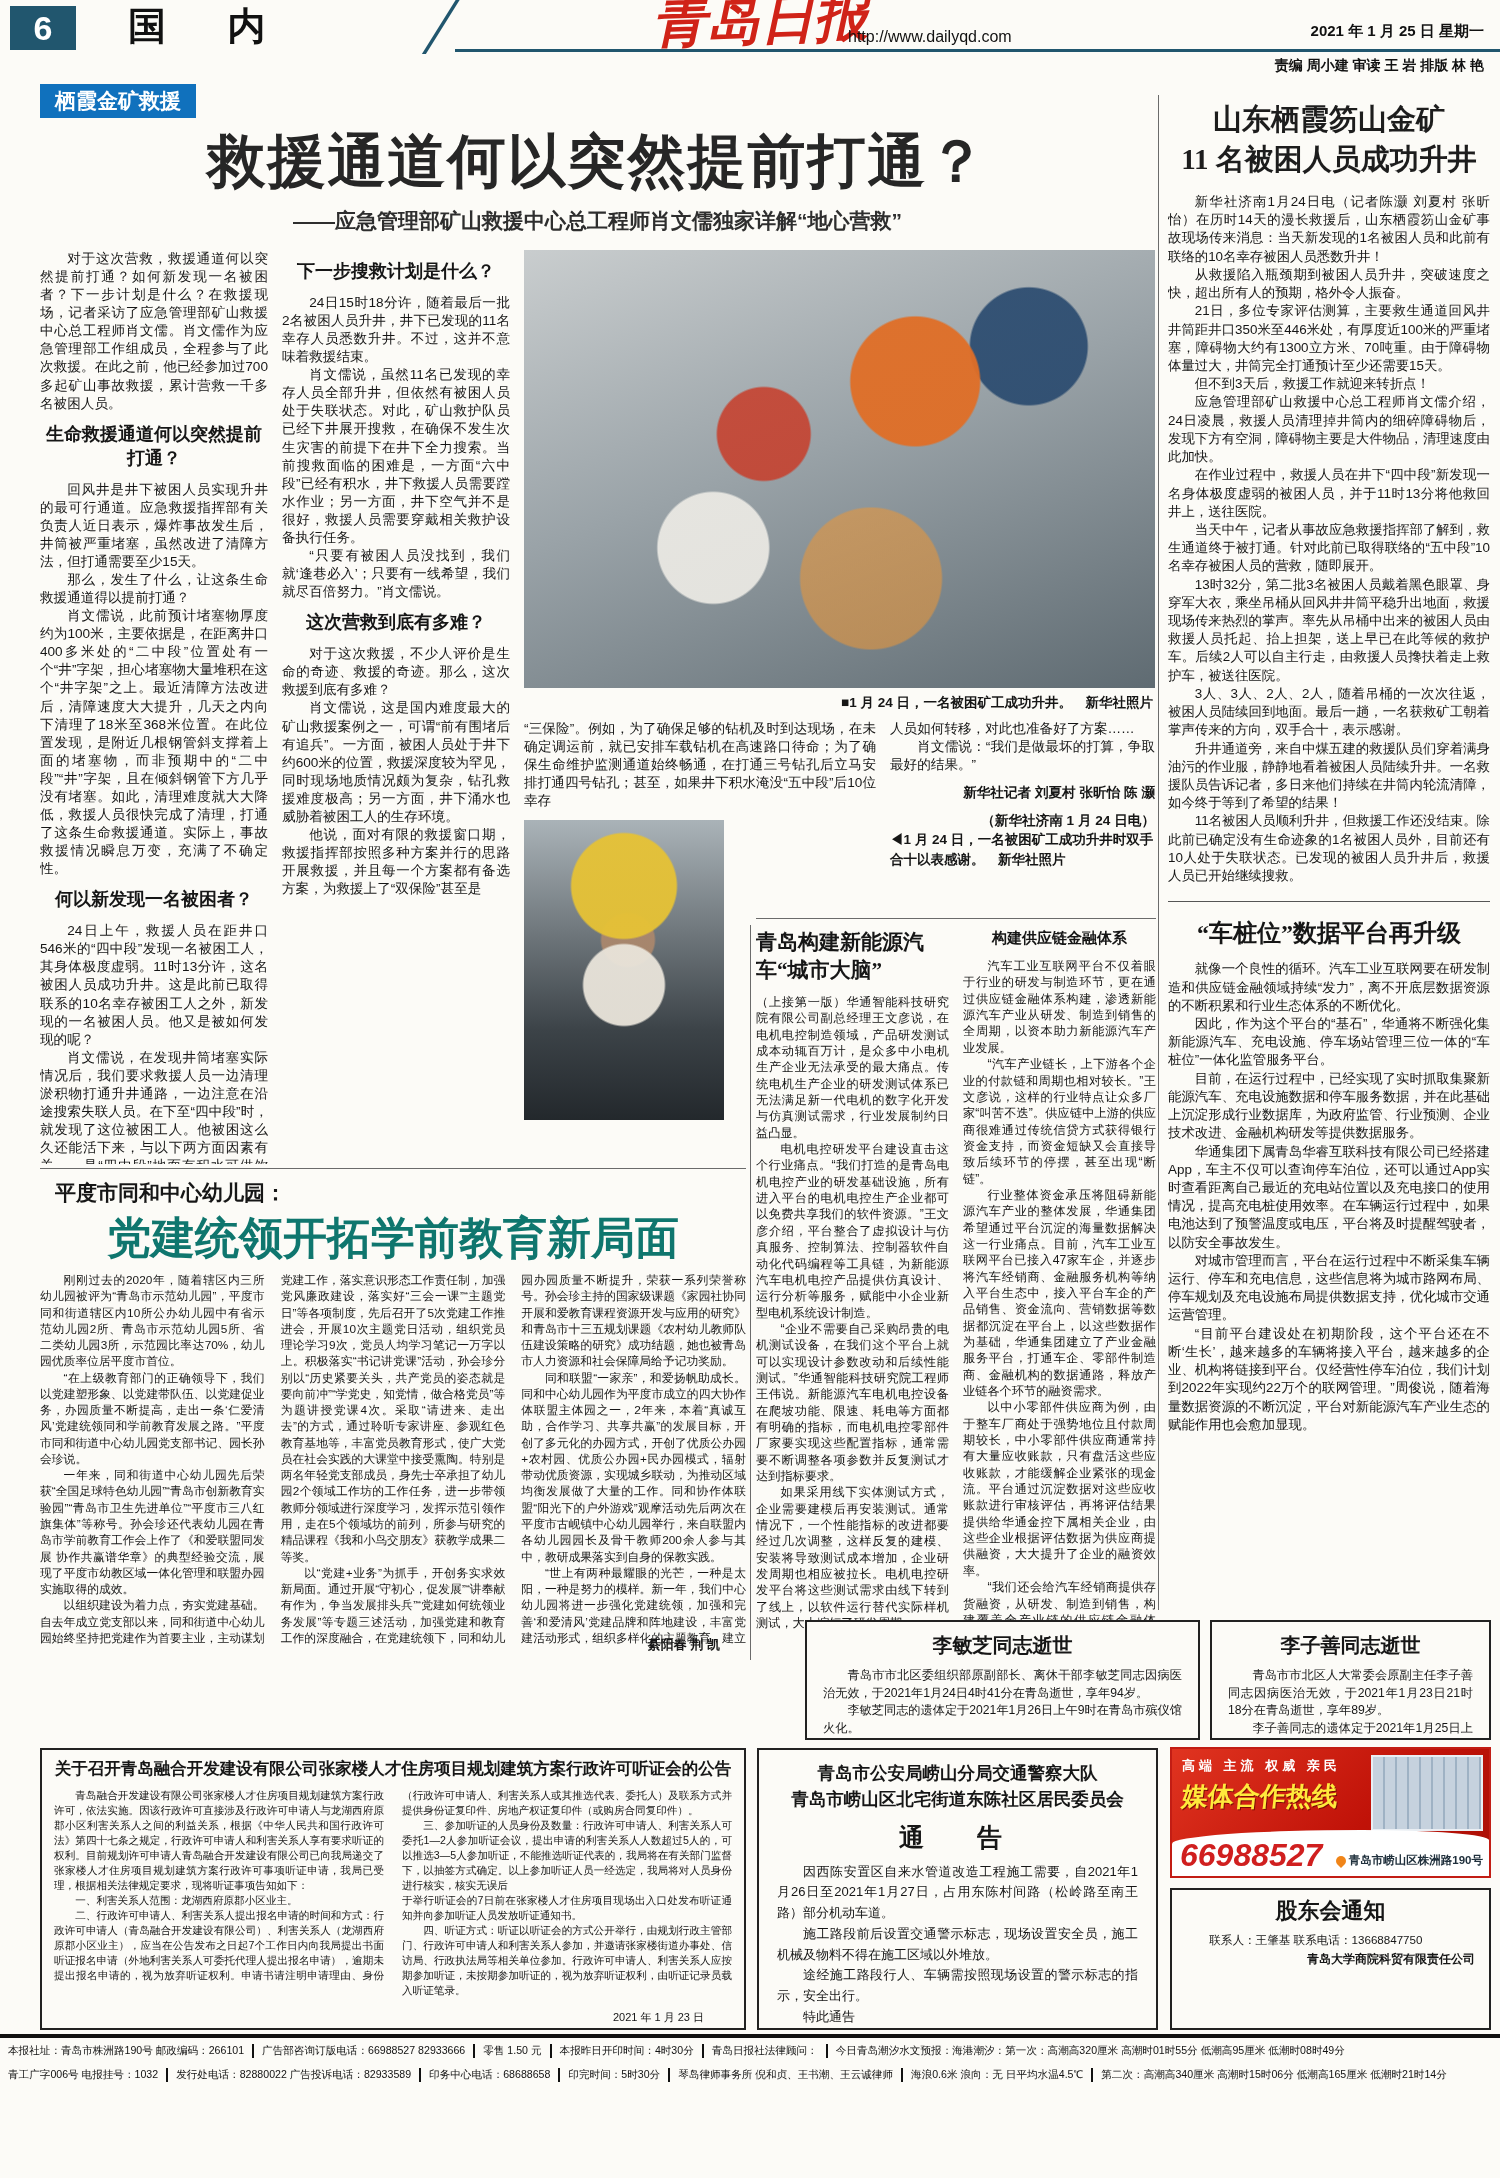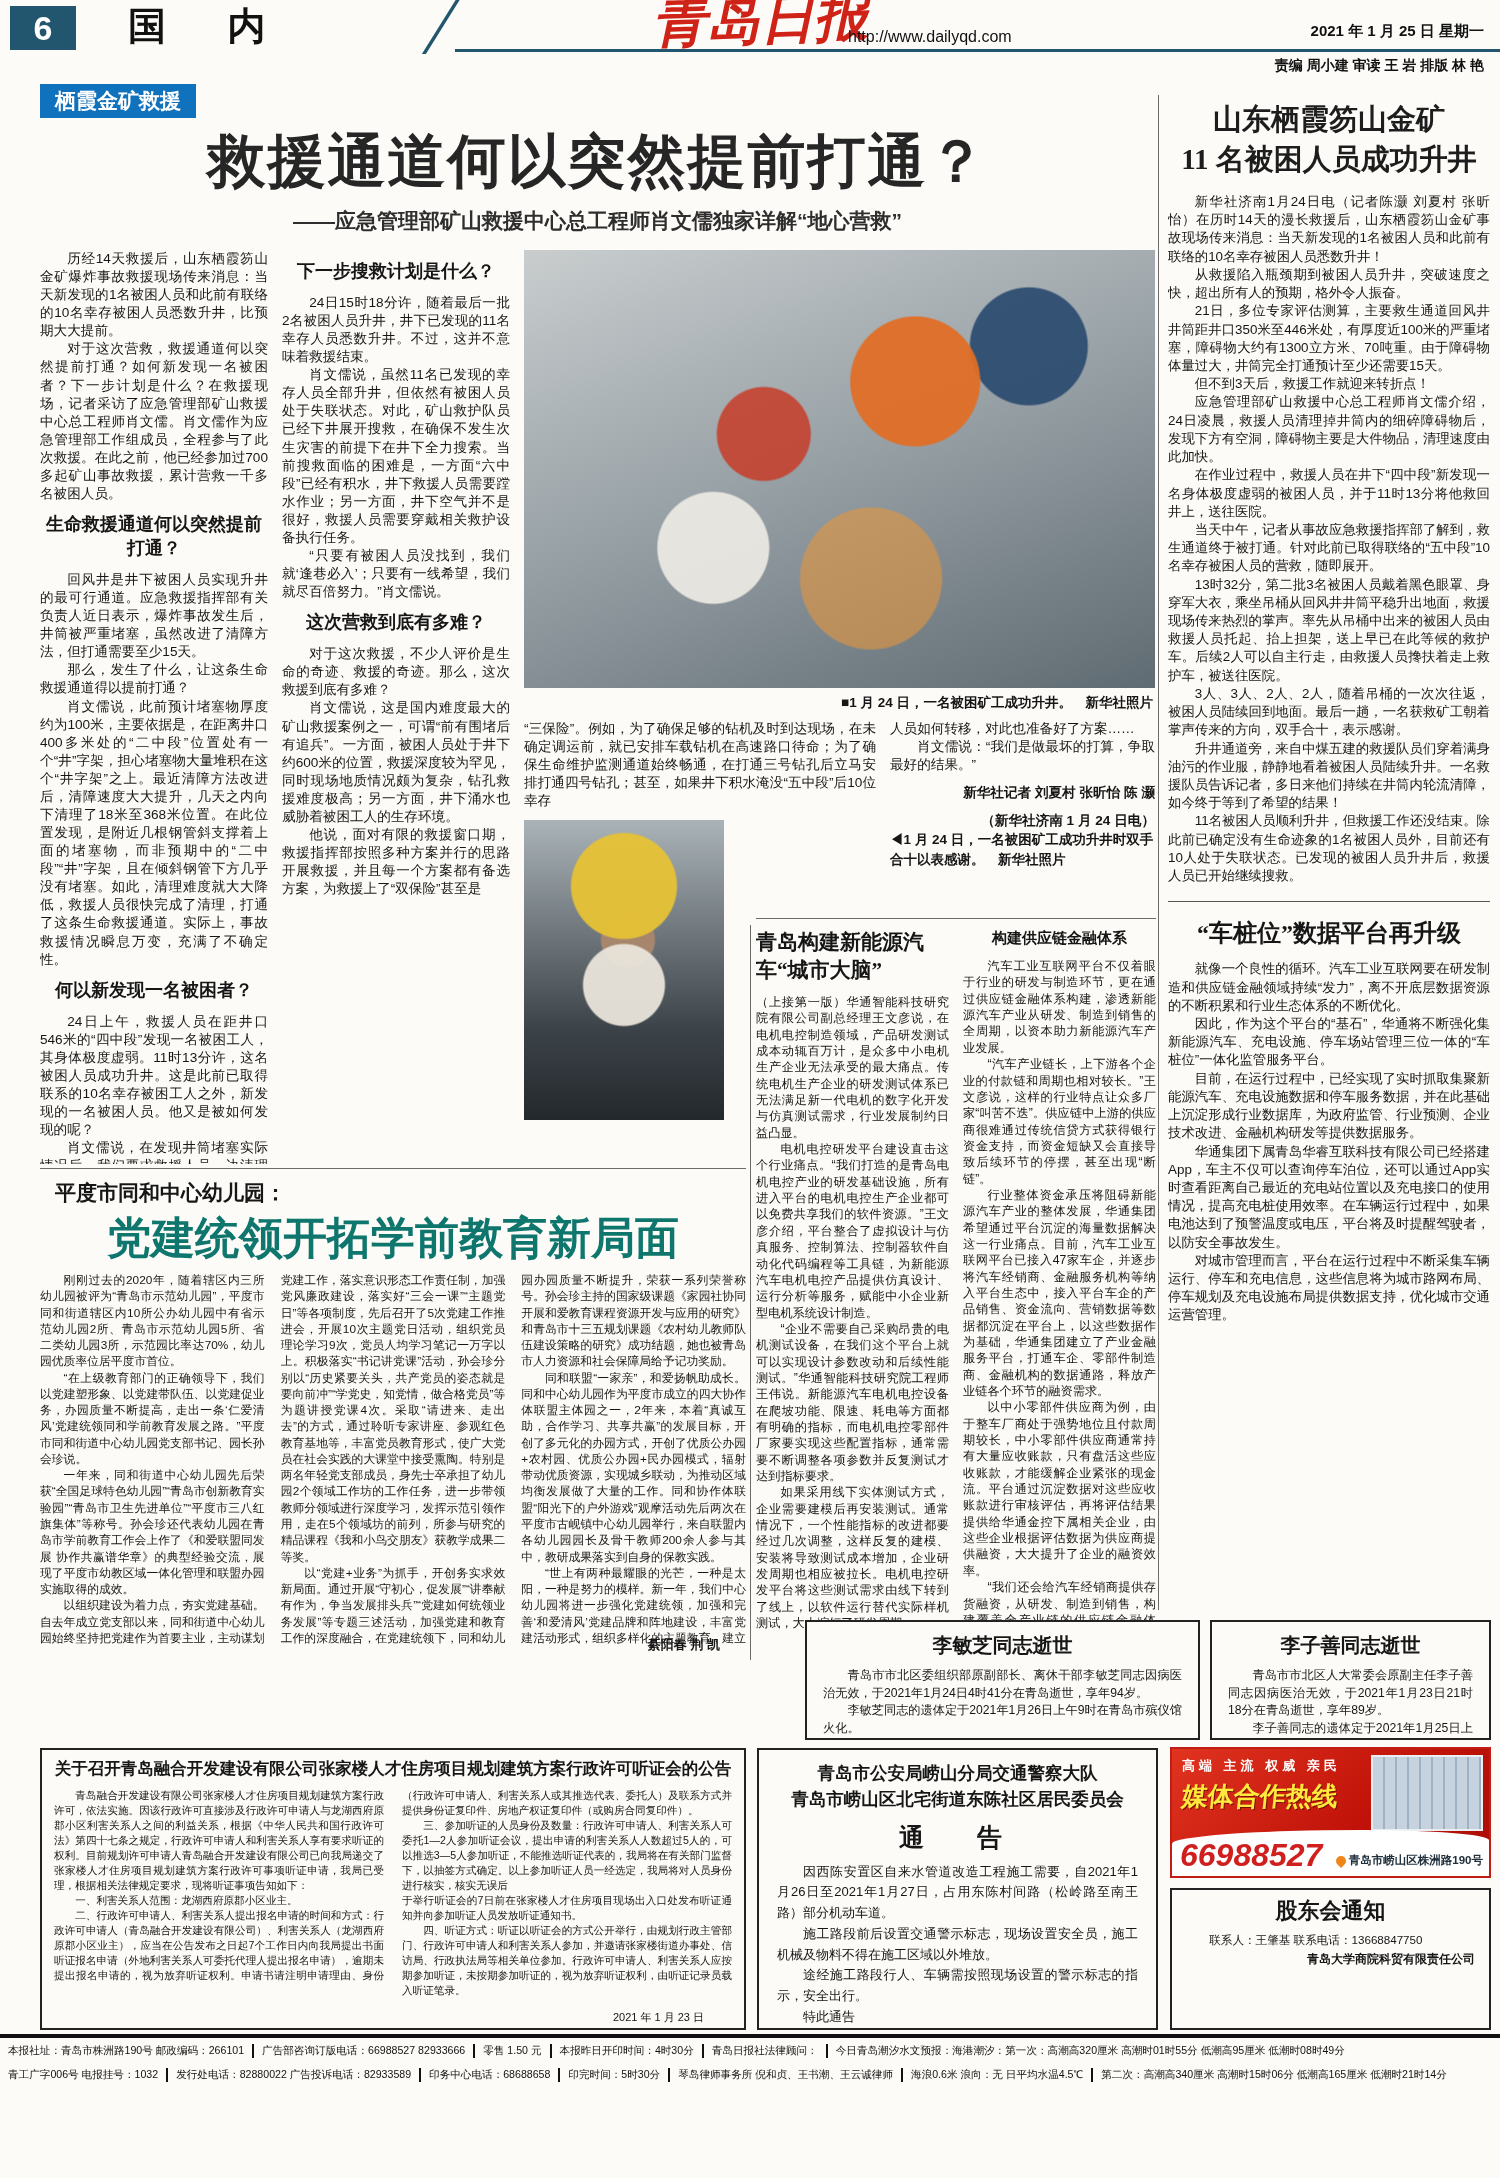--- a/index.html
+++ b/index.html
@@ -138,21 +138,20 @@
   <div class="hdr-url">http://www.dailyqd.com</div>
   <div class="hdr-date">2021 年 1 月 25 日  星期一</div>
   <div class="hdr-staff">责编 周小建  审读 王 岩  排版 林 艳</div>
 
   <div class="tag">栖霞金矿救援</div>
   <div class="lead-headline">救援通道何以突然提前打通？</div>
   <div class="lead-subhead">——应急管理部矿山救援中心总工程师肖文儒独家详解“地心营救”</div>
 
   <div class="lead-body">
     <div class="lead-col lead-c1">
-      <p class="bp">历经14天救援后，山东栖霞笏山金矿爆炸事故救援现场传来消息：当天新发现的1名被困人员和此前有联络的10名幸存被困人员悉数升井，比预期大大提前。</p>
       <p class="bp">对于这次营救，救援通道何以突然提前打通？如何新发现一名被困者？下一步计划是什么？在救援现场，记者采访了应急管理部矿山救援中心总工程师肖文儒。肖文儒作为应急管理部工作组成员，全程参与了此次救援。在此之前，他已经参加过700多起矿山事故救援，累计营救一千多名被困人员。</p>
       <div class="insub">生命救援通道何以突然提前打通？</div>
       <p class="bp">回风井是井下被困人员实现升井的最可行通道。应急救援指挥部有关负责人近日表示，爆炸事故发生后，井筒被严重堵塞，虽然改进了清障方法，但打通需要至少15天。</p>
       <p class="bp">那么，发生了什么，让这条生命救援通道得以提前打通？</p>
       <p class="bp">肖文儒说，此前预计堵塞物厚度约为100米，主要依据是，在距离井口400多米处的“二中段”位置处有一个“井”字架，担心堵塞物大量堆积在这个“井字架”之上。最近清障方法改进后，清障速度大大提升，几天之内向下清理了18米至368米位置。在此位置发现，是附近几根钢管斜支撑着上面的堵塞物，而非预期中的“二中段”“井”字架，且在倾斜钢管下方几乎没有堵塞。如此，清理难度就大大降低，救援人员很快完成了清理，打通了这条生命救援通道。实际上，事故救援情况瞬息万变，充满了不确定性。</p>
       <div class="insub">何以新发现一名被困者？</div>
       <p class="bp">24日上午，救援人员在距井口546米的“四中段”发现一名被困工人，其身体极度虚弱。11时13分许，这名被困人员成功升井。这是此前已取得联系的10名幸存被困工人之外，新发现的一名被困人员。他又是被如何发现的呢？</p>
       <p class="bp">肖文儒说，在发现井筒堵塞实际情况后，我们要求救援人员一边清理淤积物打通升井通路，一边注意在沿途搜索失联人员。在下至“四中段”时，就发现了这位被困工人。他被困这么久还能活下来，与以下两方面因素有关，一是“四中段”地面有积水可供饮用，二是虽然救援人员此前没有联络上他，但贯通的多个钻孔有助于为井下带来新鲜空气。</p>
     </div>
     <div class="lead-col lead-c2">
@@ -205,20 +204,21 @@
     <p class="bp">3人、3人、2人、2人，随着吊桶的一次次往返，被困人员陆续回到地面。最后一趟，一名获救矿工朝着掌声传来的方向，双手合十，表示感谢。</p>
     <p class="bp">升井通道旁，来自中煤五建的救援队员们穿着满身油污的作业服，静静地看着被困人员陆续升井。一名救援队员告诉记者，多日来他们持续在井筒内轮流清障，如今终于等到了希望的结果！</p>
     <p class="bp">11名被困人员顺利升井，但救援工作还没结束。除此前已确定没有生命迹象的1名被困人员外，目前还有10人处于失联状态。已发现的被困人员升井后，救援人员已开始继续搜救。</p>
     <hr class="mid-hr">
     <div class="pile-title">“车桩位”数据平台再升级</div>
     <p class="bp">就像一个良性的循环。汽车工业互联网要在研发制造和供应链金融领域持续“发力”，离不开底层数据资源的不断积累和行业生态体系的不断优化。</p>
     <p class="bp">因此，作为这个平台的“基石”，华通将不断强化集新能源汽车、充电设施、停车场站管理三位一体的“车桩位”一体化监管服务平台。</p>
     <p class="bp">目前，在运行过程中，已经实现了实时抓取集聚新能源汽车、充电设施数据和停车服务数据，并在此基础上沉淀形成行业数据库，为政府监管、行业预测、企业技术改进、金融机构研发等提供数据服务。</p>
     <p class="bp">华通集团下属青岛华睿互联科技有限公司已经搭建App，车主不仅可以查询停车泊位，还可以通过App实时查看距离自己最近的充电站位置以及充电接口的使用情况，提高充电桩使用效率。在车辆运行过程中，如果电池达到了预警温度或电压，平台将及时提醒驾驶者，以防安全事故发生。</p>
     <p class="bp">对城市管理而言，平台在运行过程中不断采集车辆运行、停车和充电信息，这些信息将为城市路网布局、停车规划及充电设施布局提供数据支持，优化城市交通运营管理。</p>
+    <p class="bp">“目前平台建设处在初期阶段，这个平台还在不断‘生长’，越来越多的车辆将接入平台，越来越多的企业、机构将链接到平台。仅经营性停车泊位，我们计划到2022年实现约22万个的联网管理。”周俊说，随着海量数据资源的不断沉淀，平台对新能源汽车产业生态的赋能作用也会愈加显现。</p>
   </div>
 
   <div class="kg-kicker">平度市同和中心幼儿园：</div>
   <div class="kg-headline">党建统领开拓学前教育新局面</div>
   <div class="kg-body">
     <p class="bp">刚刚过去的2020年，随着辖区内三所幼儿园被评为“青岛市示范幼儿园”，平度市同和街道辖区内10所公办幼儿园中有省示范幼儿园2所、青岛市示范幼儿园5所、省二类幼儿园3所，示范园比率达70%，幼儿园优质率位居平度市首位。</p>
     <p class="bp">“在上级教育部门的正确领导下，我们以党建塑形象、以党建带队伍、以党建促业务，办园质量不断提高，走出一条‘仁爱清风’党建统领同和学前教育发展之路。”平度市同和街道中心幼儿园党支部书记、园长孙会珍说。</p>
     <p class="bp">一年来，同和街道中心幼儿园先后荣获“全国足球特色幼儿园”“青岛市创新教育实验园”“青岛市卫生先进单位”“平度市三八红旗集体”等称号。孙会珍还代表幼儿园在青岛市学前教育工作会上作了《和爱联盟同发展 协作共赢谱华章》的典型经验交流，展现了平度市幼教区域一体化管理和联盟办园实施取得的成效。</p>
     <p class="bp">以组织建设为着力点，夯实党建基础。自去年成立党支部以来，同和街道中心幼儿园始终坚持把党建作为首要主业，主动谋划党建工作，落实意识形态工作责任制，加强党风廉政建设，落实好“三会一课”“主题党日”等各项制度，先后召开了5次党建工作推进会，开展10次主题党日活动，组织党员理论学习9次，党员人均学习笔记一万字以上。积极落实“书记讲党课”活动，孙会珍分别以“历史紧要关头，共产党员的姿态就是要向前冲”“学党史，知党情，做合格党员”等为题讲授党课4次。采取“请进来、走出去”的方式，通过聆听专家讲座、参观红色教育基地等，丰富党员教育形式，使广大党员在社会实践的大课堂中接受熏陶。特别是两名年轻党支部成员，身先士卒承担了幼儿园2个领域工作坊的工作任务，进一步带领教师分领域进行深度学习，发挥示范引领作用，走在5个领域坊的前列，所参与研究的精品课程《我和小鸟交朋友》获教学成果二等奖。</p>
     <p class="bp">以“党建+业务”为抓手，开创务实求效新局面。通过开展“守初心，促发展”“讲奉献有作为，争当发展排头兵”“党建如何统领业务发展”等专题三述活动，加强党建和教育工作的深度融合，在党建统领下，同和幼儿园办园质量不断提升，荣获一系列荣誉称号。孙会珍主持的国家级课题《家园社协同开展和爱教育课程资源开发与应用的研究》和青岛市十三五规划课题《农村幼儿教师队伍建设策略的研究》成功结题，她也被青岛市人力资源和社会保障局给予记功奖励。</p>

